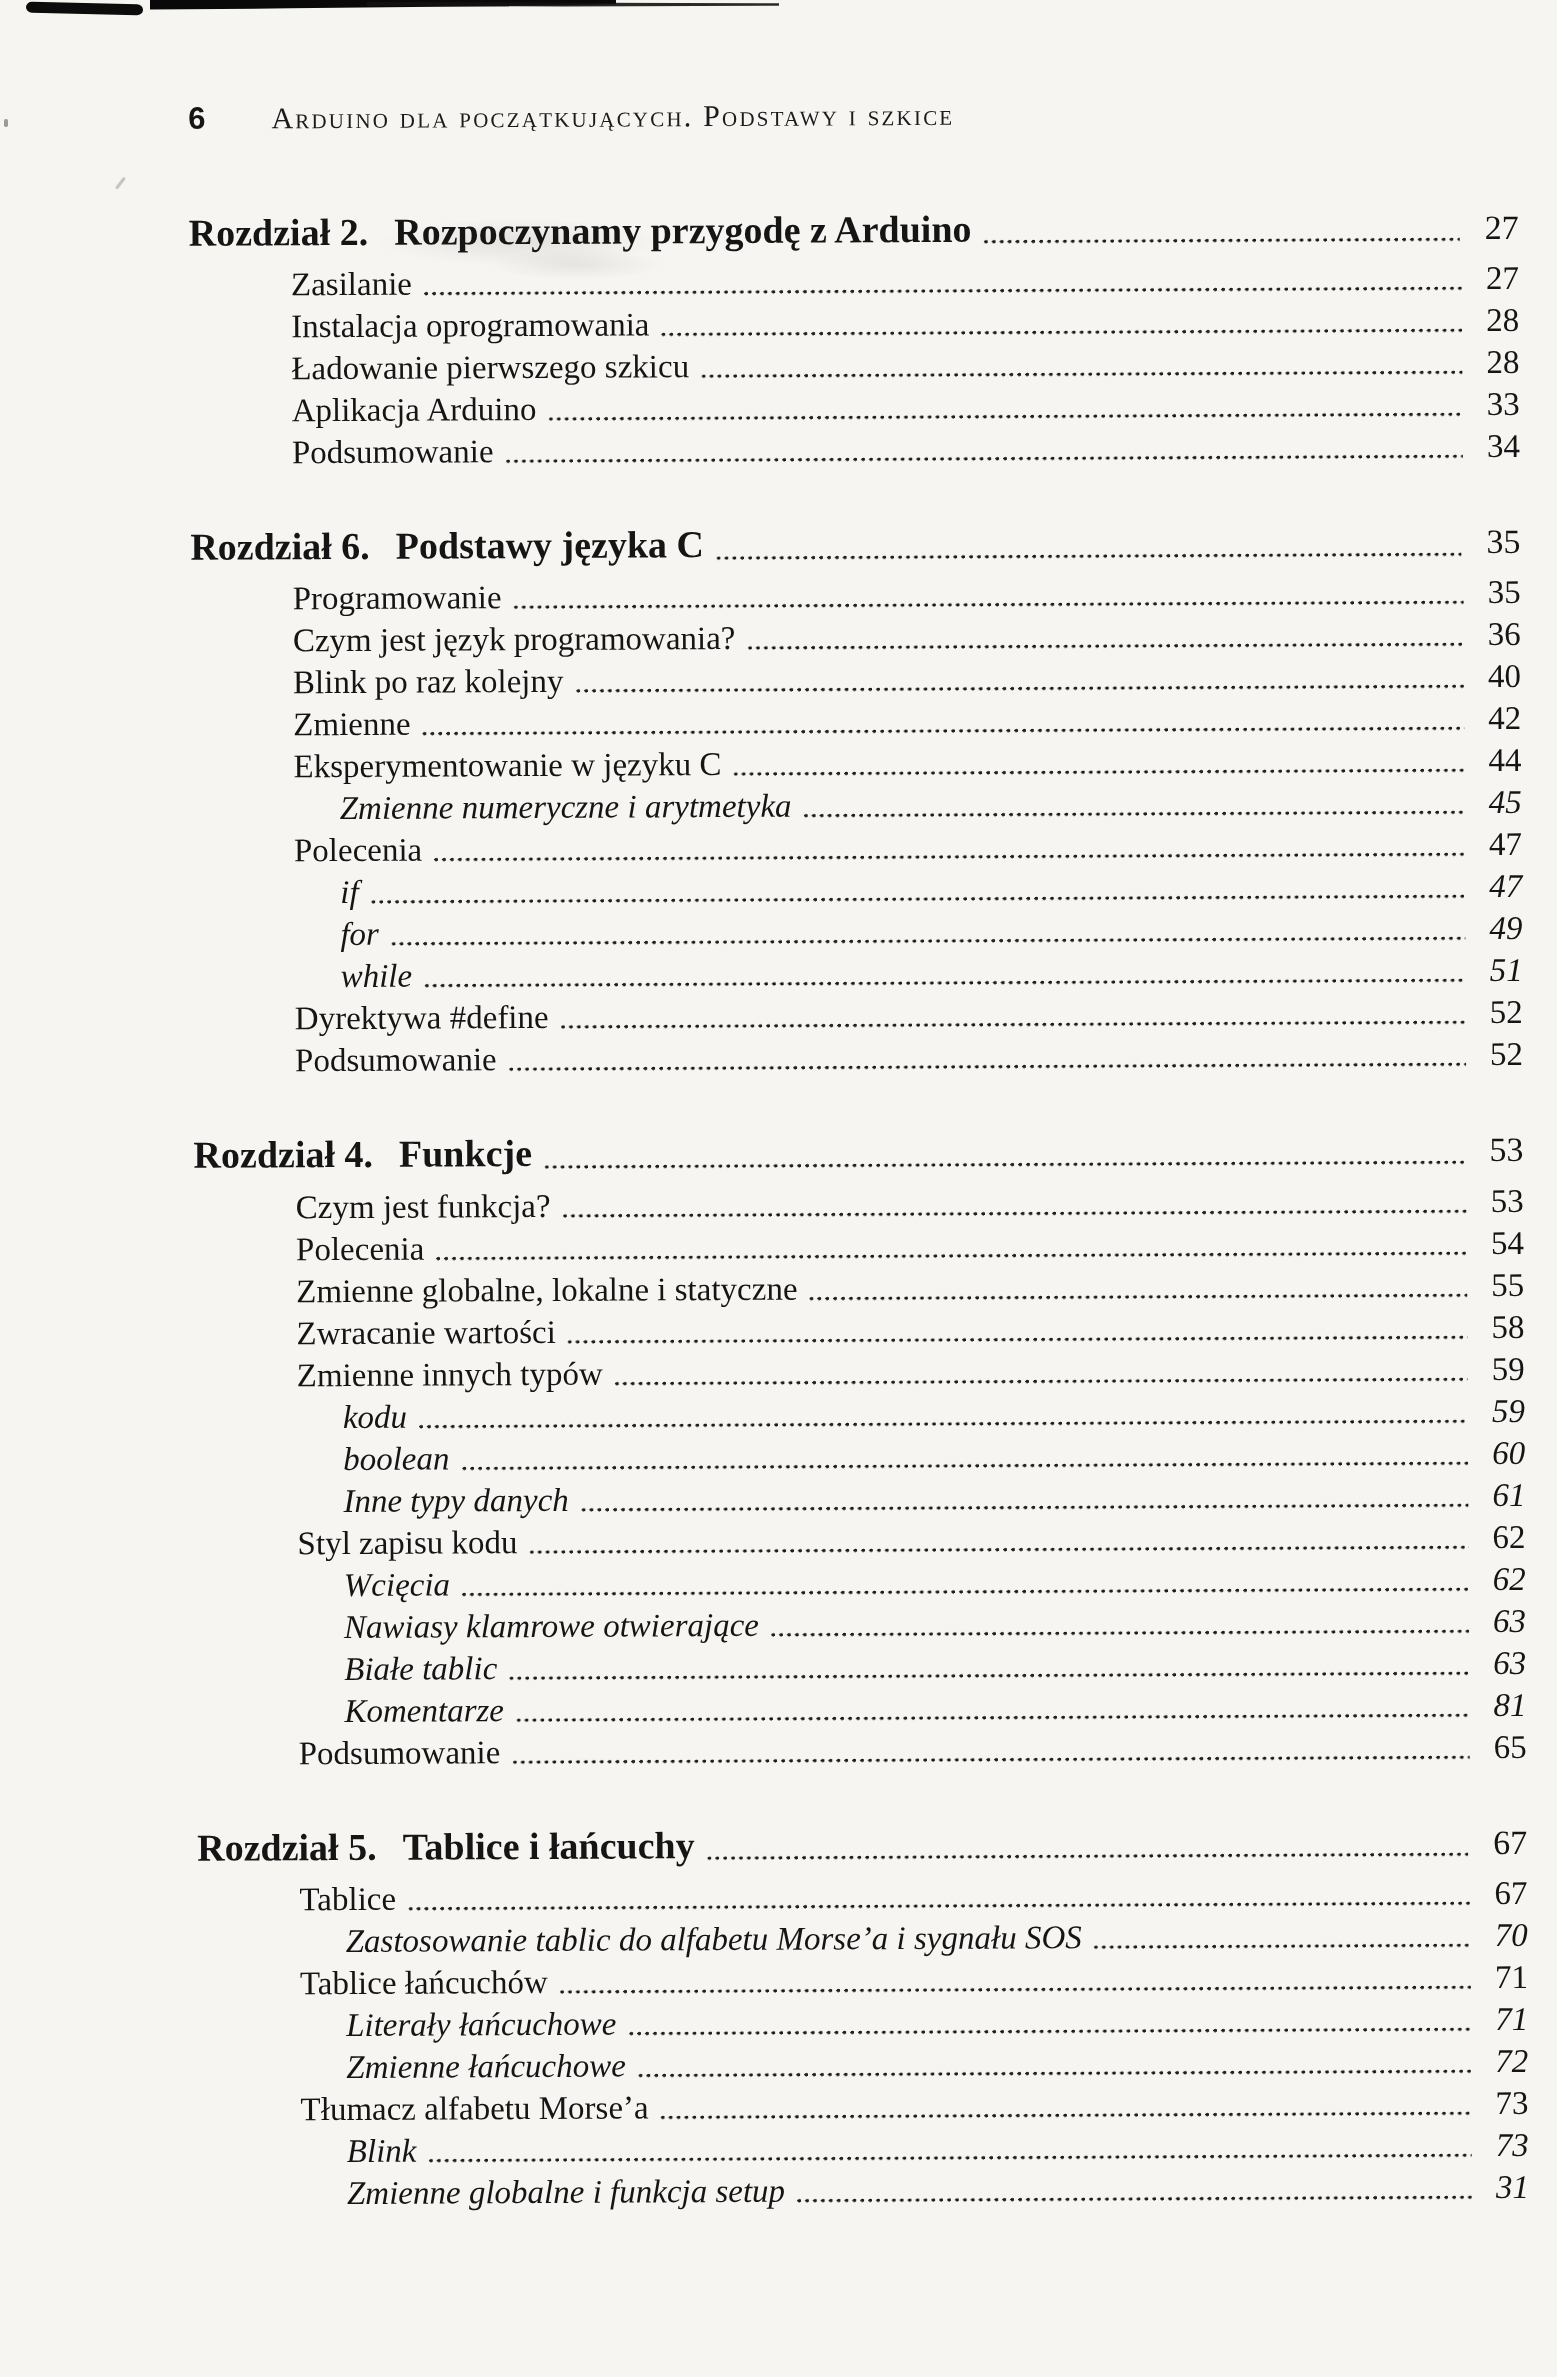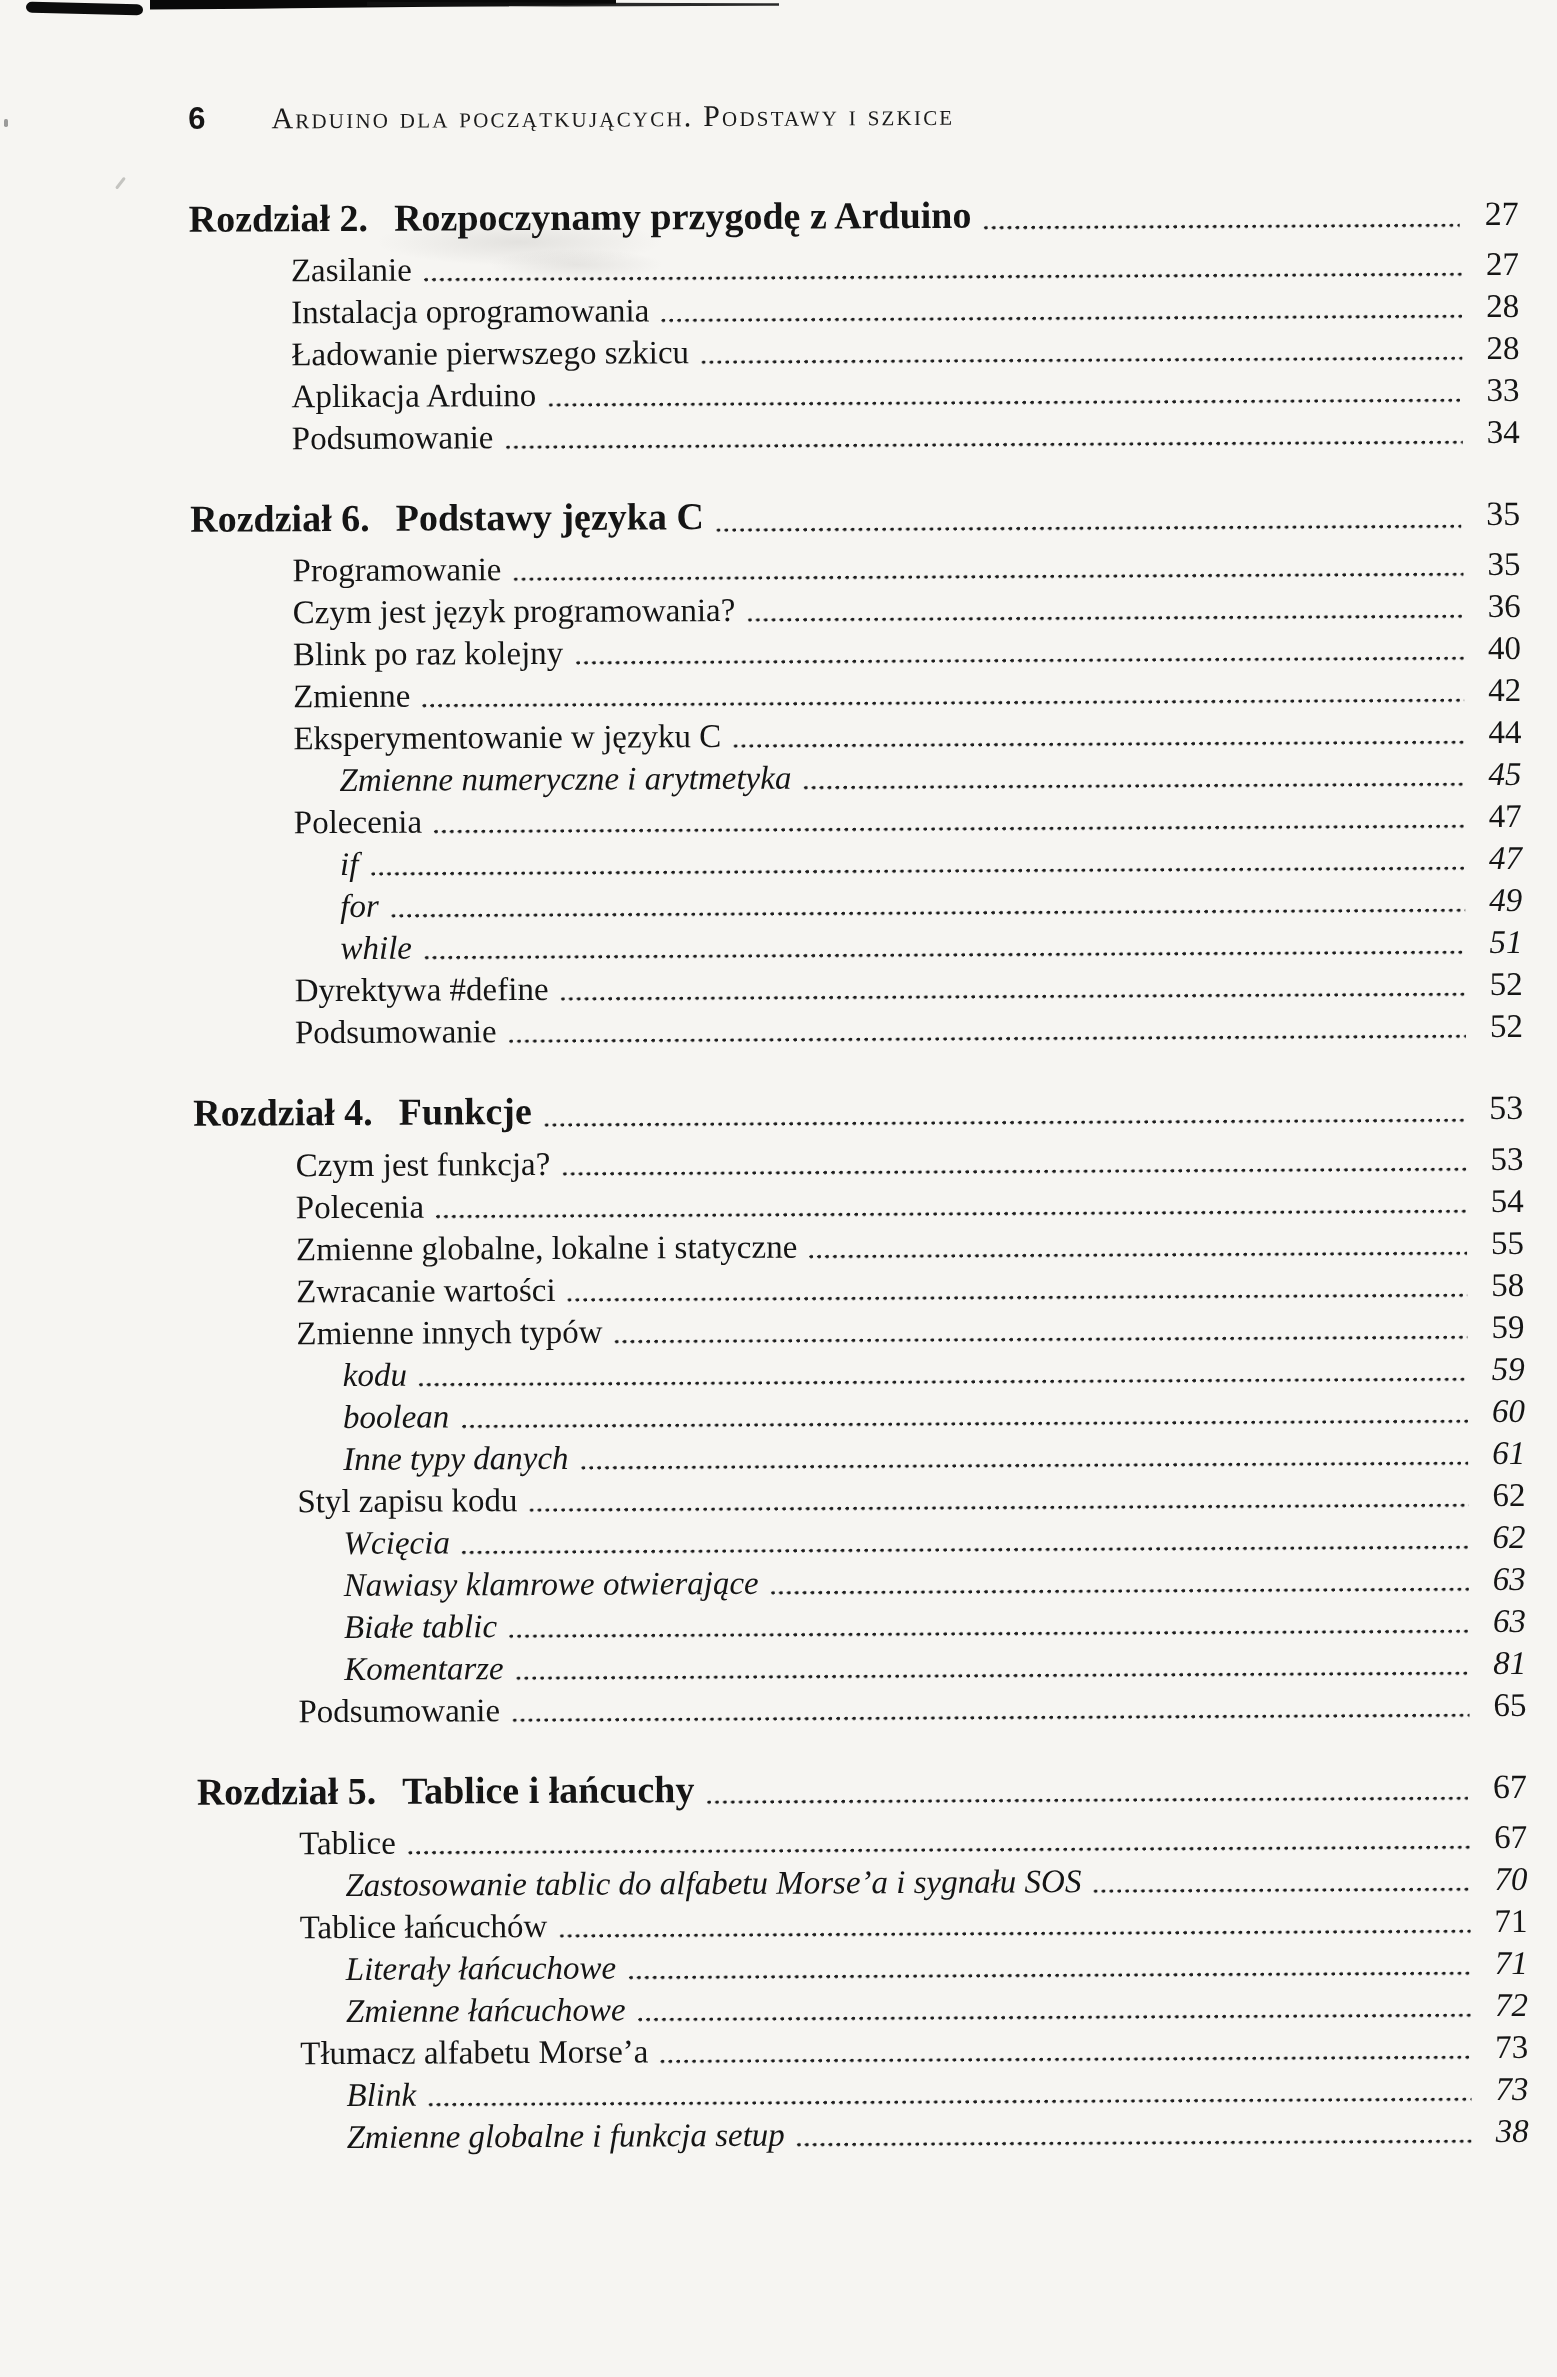--- a/index.html
+++ b/index.html
@@ -88,21 +88,21 @@
   .row { display: flex; align-items: baseline; }
 
   .chapter + .chapter { margin-top: 35px; }
 
   .chapter-row {
     font-weight: 700;
     font-size: 38px;
     line-height: 49px;
     margin-bottom: 5.2px;
   }
-  .ch-label { margin-right: 26px; white-space: nowrap; }
+  .ch-label { margin-right: 26px; white-space: nowrap; margin-top: 14px; }
   .ch-title { white-space: nowrap; }
   .ch-page {
     font-weight: 400;
     font-size: 34px;
     min-width: 54px;
     text-align: right;
     white-space: nowrap;
   }
 
   .entry {
@@ -409,20 +409,20 @@
 
   <div class="row entry l2">
     <span class="entry-title">Blink</span>
     <span class="leader"></span>
     <span class="entry-page">73</span>
   </div>
 
   <div class="row entry l2">
     <span class="entry-title">Zmienne globalne i funkcja setup</span>
     <span class="leader"></span>
-    <span class="entry-page">38</span>
+    <span class="entry-page">31</span>
   </div>
 </div>
   </section>
 </main>
   </div>
 </div>
 
 
 </body></html>

